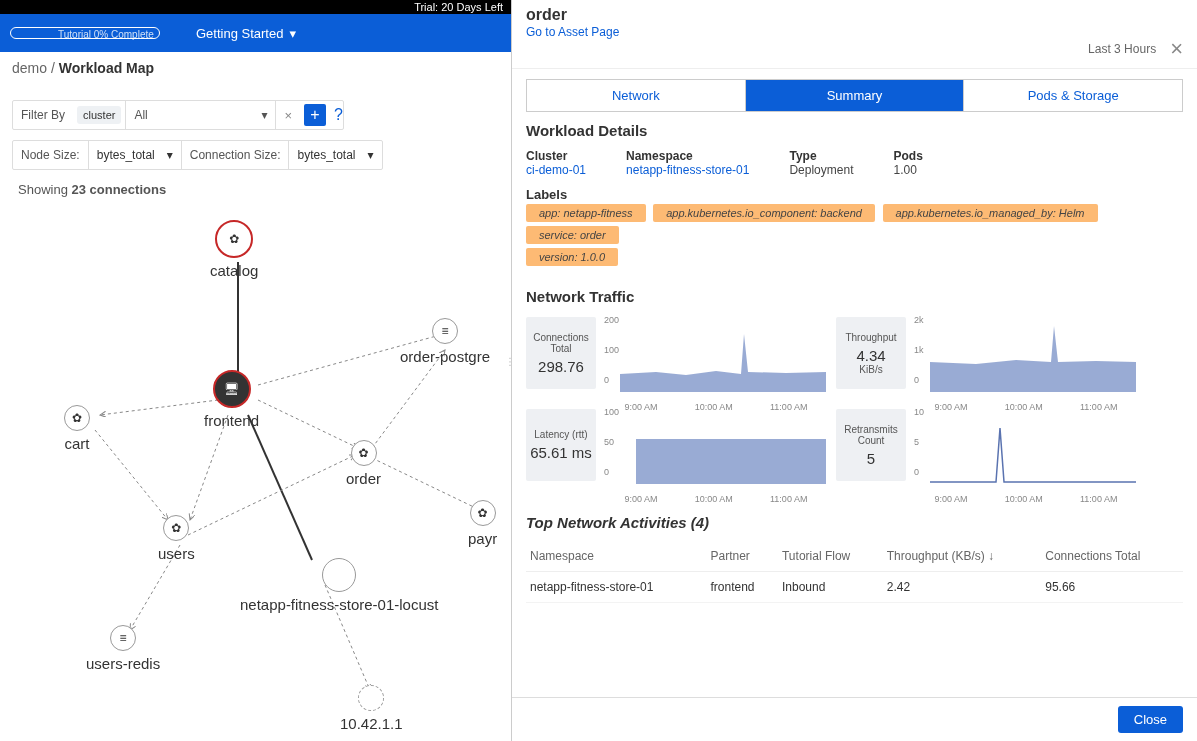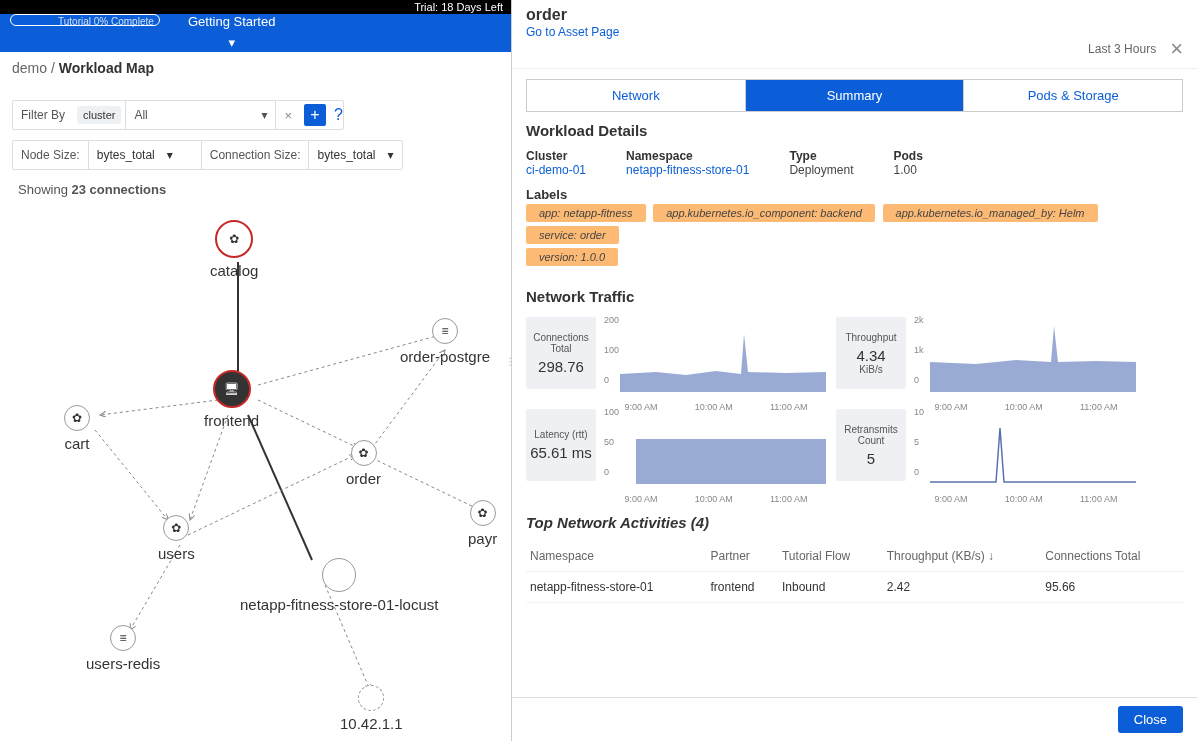--- a/index.html
+++ b/index.html
@@ -1,24 +1,24 @@
 <!DOCTYPE html>
 <html><head>
 <meta charset="utf-8">
 <style>
 * { margin: 0; padding: 0; box-sizing: border-box; font-family: -apple-system, BlinkMacSystemFont, "Segoe UI", Arial, sans-serif; }
 body { width: 1197px; height: 741px; overflow: hidden; background: #fff; position: relative; font-size: 13px; color: #333; }
 
 .trial-bar { position: absolute; top: 0; right: 686px; background: #000; color: #fff; font-size: 11px; padding: 1px 8px; }
 .trial-bar-full { position: absolute; top: 0; left: 0; right: 686px; height: 14px; background: #000; }
 
-.tutorial-bar { position: absolute; top: 14px; left: 0; right: 686px; background: #0b5ed7; color: #fff; height: 38px; display: flex; padding: 0 10px; font-size: 13px; }
+.tutorial-bar { position: absolute; top: 14px; left: 0; right: 686px; background: #0b5ed7; color: #fff; height: 38px; display: flex; align-items: center; padding: 0 10px; font-size: 13px; }
 .tutorial-progress { width: 150px; height: 12px; border: 1px solid #fff; border-radius: 6px; margin-right: 12px; position: relative; }
 .tutorial-label { font-size: 10px; position: absolute; top: 2px; left: 48px; color: #cfe0f7; }
-.getting-started { margin-left: 16px; display: flex; align-items: center; gap: 6px; flex-direction: column; }
+.getting-started { margin-left: 24px; display: flex; align-items: center; gap: 6px; }
 
 .breadcrumb { position: absolute; top: 60px; left: 12px; font-size: 14px; color: #666; }
 .breadcrumb b { color: #333; font-weight: 700; }
 
 .filter-bar { position: absolute; top: 100px; left: 12px; display: flex; gap: 0; border: 1px solid #ddd; border-radius: 2px; align-items: center; height: 30px; background: #fff; }
 .filter-label { padding: 0 8px; font-size: 12px; color: #555; }
 .filter-chip { background: #eef1f4; border-radius: 3px; padding: 3px 6px; font-size: 11px; margin: 0 4px; }
 .filter-select { border-left: 1px solid #ddd; padding: 0 26px 0 8px; height: 100%; display: flex; align-items: center; font-size: 12px; color: #555; position: relative; }
 .caret { position: absolute; right: 8px; top: 50%; transform: translateY(-50%); }
 .filter-clear { border-left: 1px solid #ddd; padding: 0 8px; height: 100%; display: flex; align-items: center; color: #888; }
@@ -84,21 +84,21 @@
 
 .panel-foot { margin-top: auto; padding: 8px 14px; border-top: 1px solid #ddd; display: flex; justify-content: flex-end; }
 .btn-primary { background: #0b5ed7; color: #fff; padding: 6px 16px; border-radius: 3px; font-size: 13px; cursor: pointer; }
 
 .drag-handle { position: absolute; left: 505px; top: 356px; color: #bbb; font-size: 10px; letter-spacing: -2px; }
 </style>
 </head>
 <body>
 
 <div class="trial-bar-full"></div>
-<div class="trial-bar">Trial: 18 Days Left</div>
+<div class="trial-bar">Trial: 20 Days Left</div>
 
 <div class="tutorial-bar">
   <div style="position:relative;">
     <div class="tutorial-label">Tutorial 0% Complete</div>
     <div class="tutorial-progress"></div>
   </div>
   <div class="getting-started">
     <span>Getting Started</span>
     <span>▾</span>
   </div>
@@ -124,21 +124,21 @@
     </div>
   <span class="help-icon">?</span>
 </div>
 
 <div class="size-bar">
   <div class="size-cell">Node Size:</div>
   <div class="size-select">
     <span>bytes_total</span>
     <span class="caret">▾</span>
   </div>
-  <div class="size-cell" style="border-left:1px solid #ddd;margin-left:20px;">Connection Size:</div>
+  <div class="size-cell" style="border-left:1px solid #ddd;">Connection Size:</div>
   <div class="size-select">
     <span>bytes_total</span>
     <span class="caret">▾</span>
   </div>
 </div>
 
 <div class="showing">
   <span>Showing </span><b>23 connections</b>
 </div>
 

